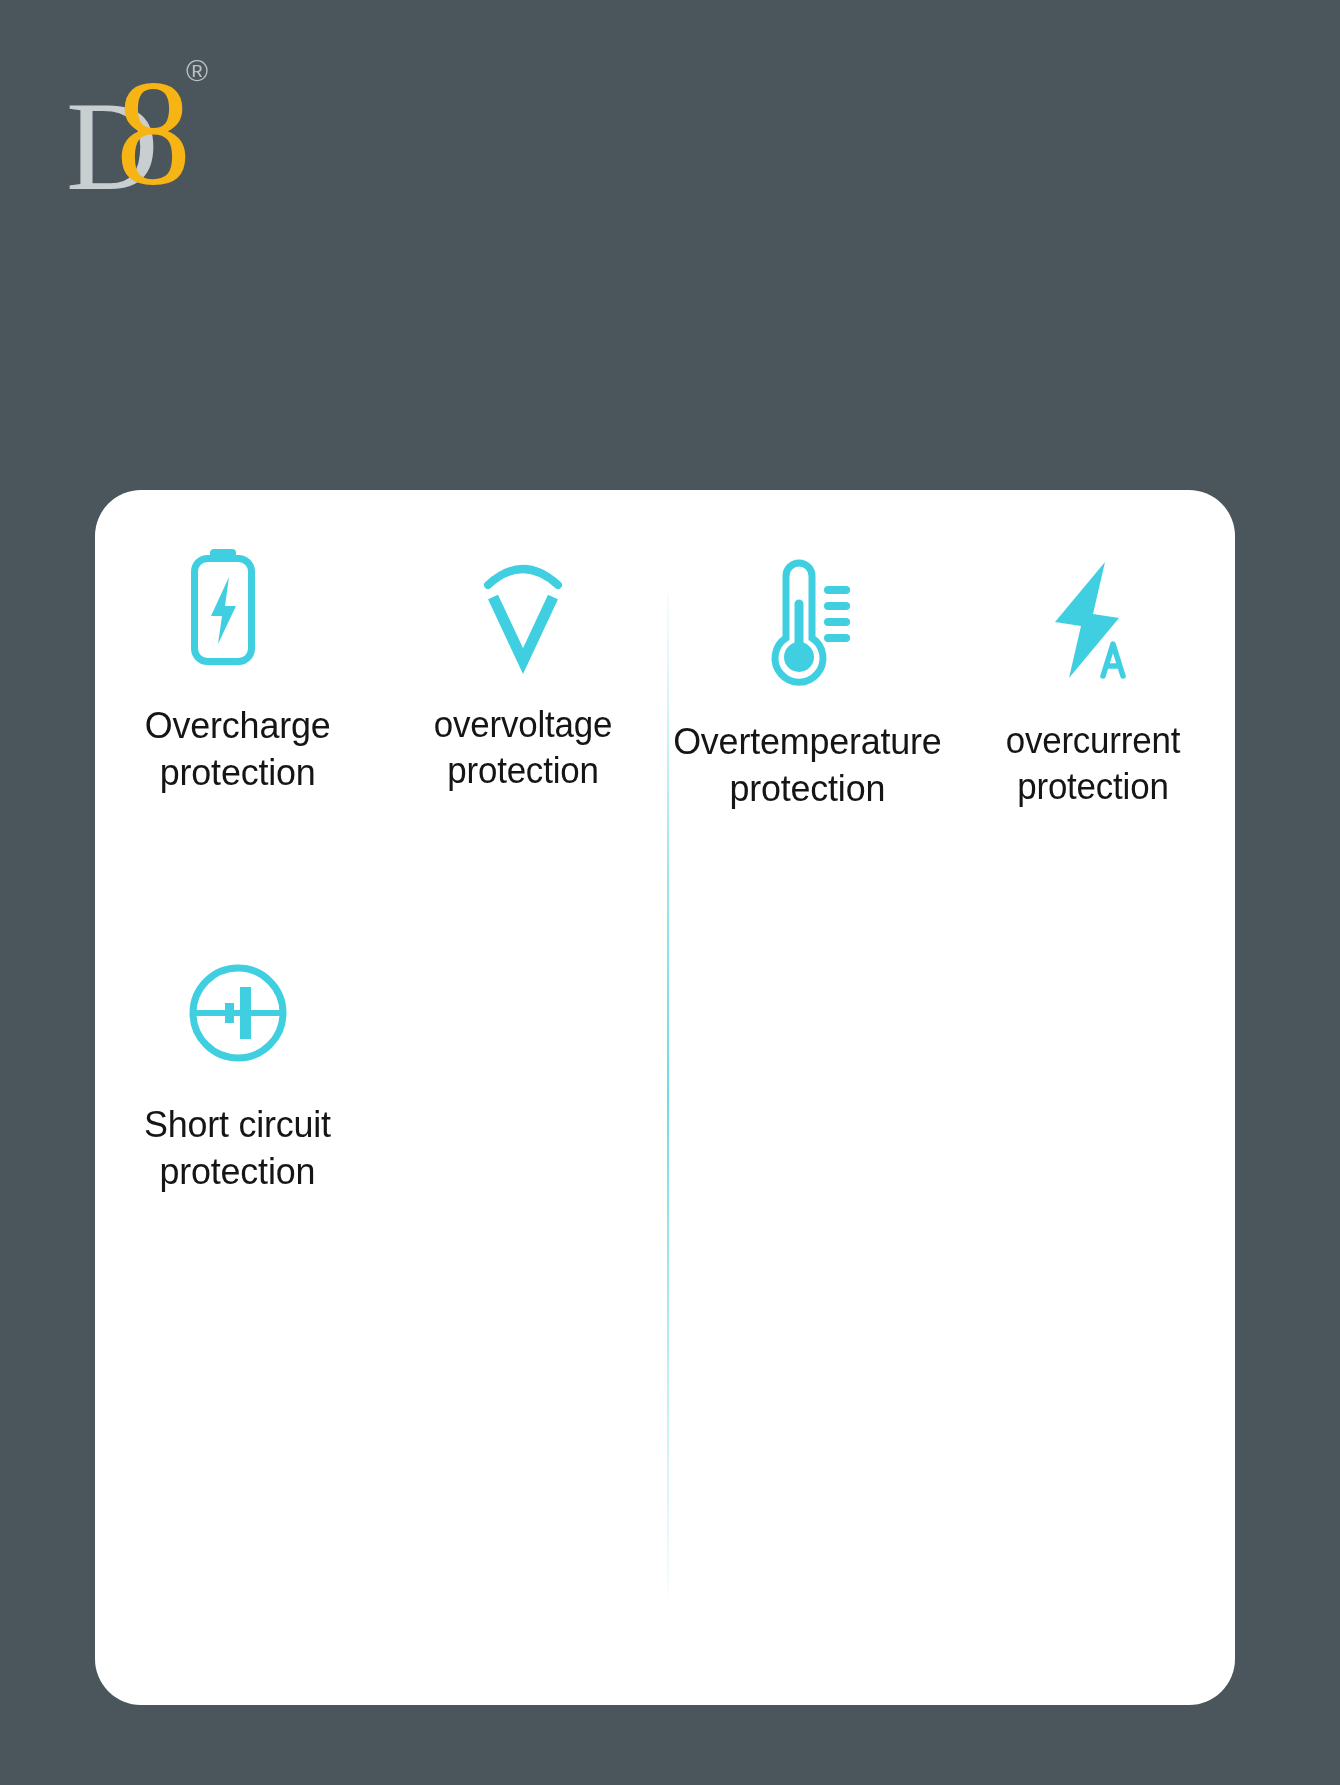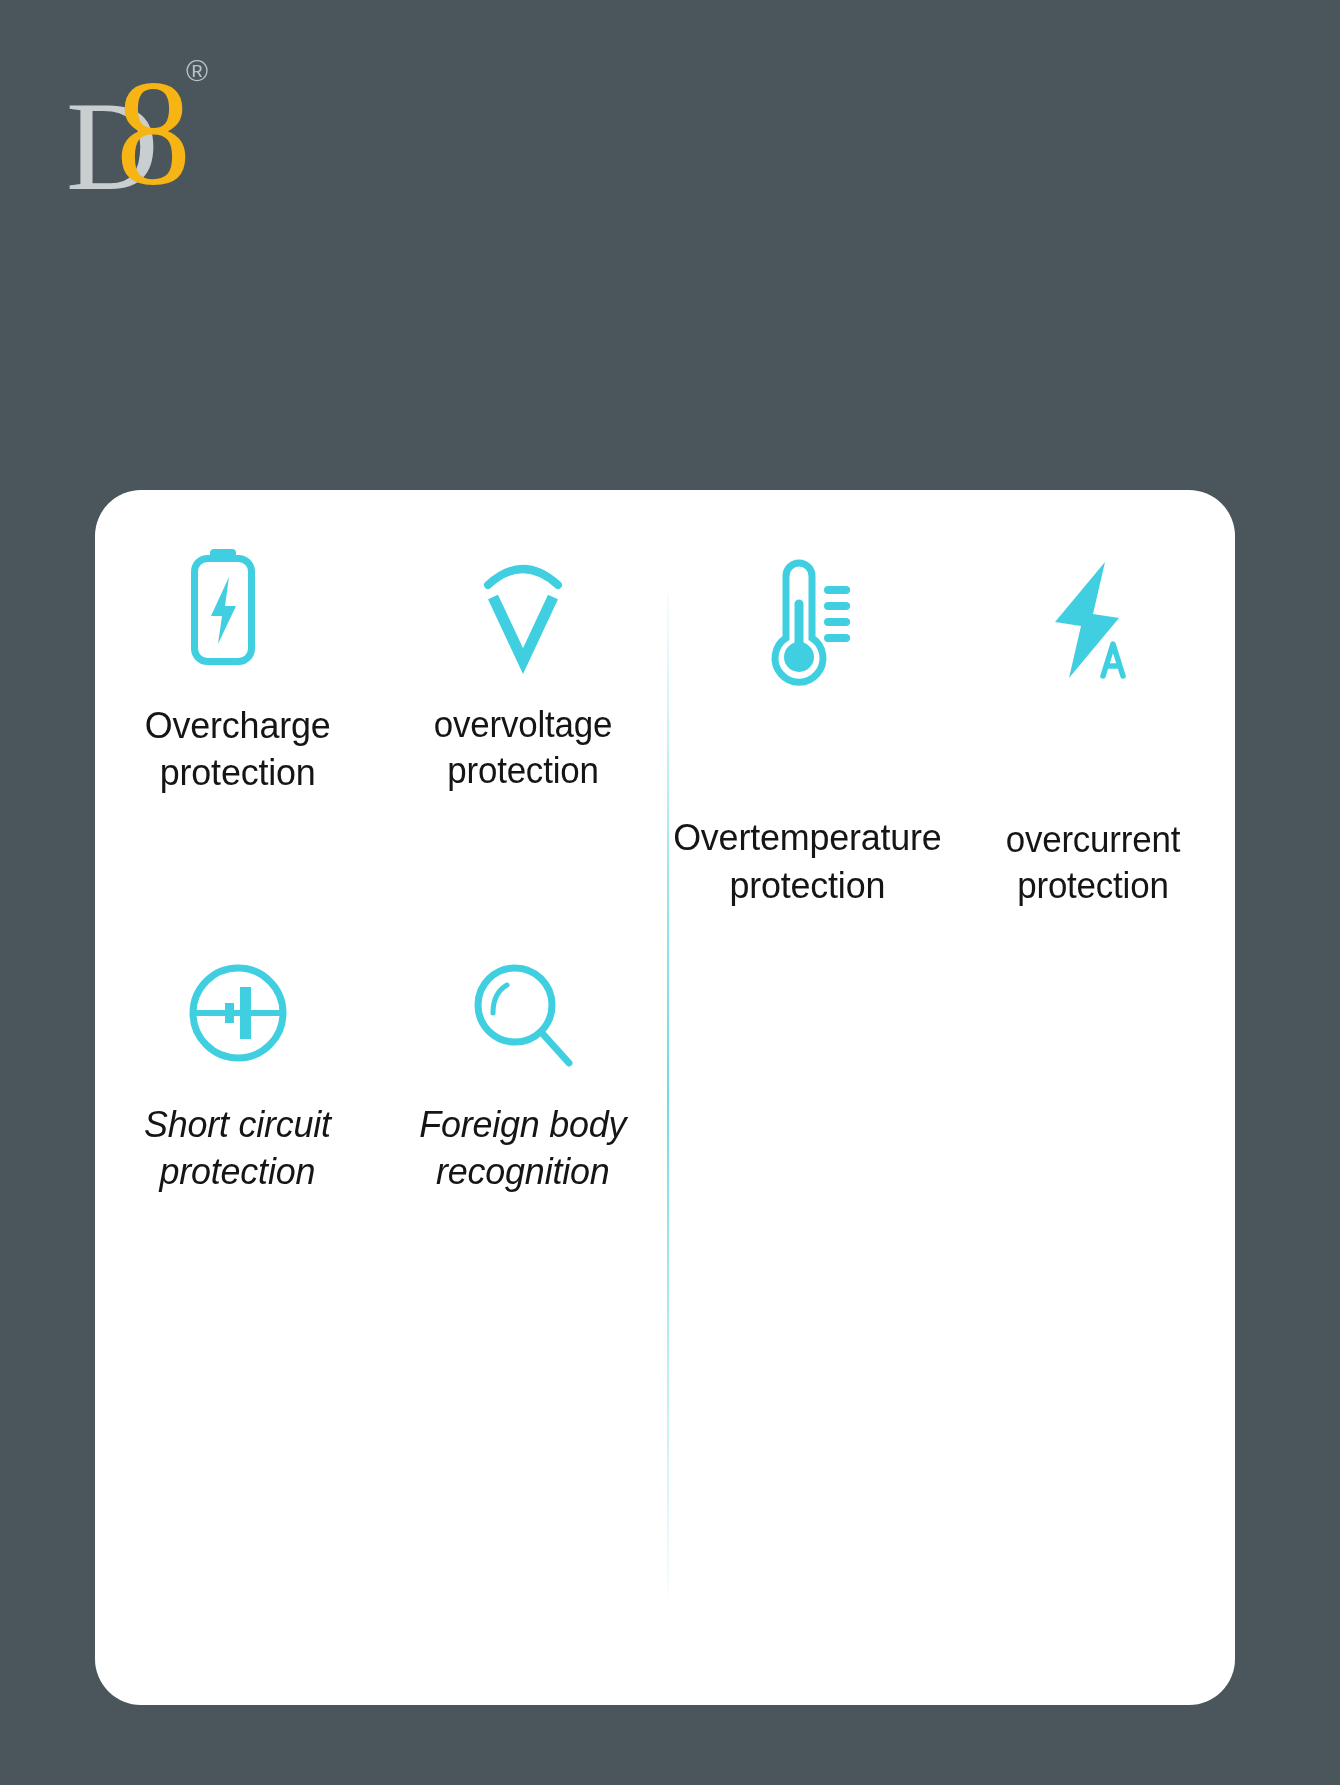--- a/index.html
+++ b/index.html
@@ -92,22 +92,22 @@
     letter-spacing:-.2px;
     transform:scaleX(.97);
     white-space:pre-line;
   }
   .label.lower{font-size:36px;}
 
   
   .r1 .icon-wrap{margin-bottom:22px;}
   .r2 .icon-wrap{margin-bottom:26px;}
   .r3 .icon-wrap{margin-bottom:18px;}
-  .r2{padding-top:26px;justify-content:space-between;}
-  .r3{padding-top:34px;font-style:italic;}
+  .r2{padding-top:26px;}
+  .r3{padding-top:34px;}
 </style>
 </head>
 <body>
 
 <div class="page">
 
   <div class="logo">
     <span class="logo-d">D</span>
     <span class="logo-8">8</span>
     <span class="logo-r">®</span>
@@ -175,27 +175,16 @@
             <circle cx="60" cy="60" r="45" stroke="#3fcfe0" stroke-width="7" fill="none"></circle>
             <path d="M16 60 H104" stroke="#3fcfe0" stroke-width="6"></path>
             <rect x="47" y="50" width="9" height="20" fill="#3fcfe0"></rect>
             <rect x="62" y="34" width="11" height="52" fill="#3fcfe0"></rect>
           </svg>
         </div>
         <div class="label">Short circuit
 protection</div>
       </div>
 
-      <div class="cell r3">
-        <div class="icon-wrap">
-          <svg width="120" height="125" viewBox="0 0 120 125" fill="none">
-            <circle cx="52" cy="54" r="37" stroke="#3fcfe0" stroke-width="7" fill="none"></circle>
-            <path d="M79 82 L106 112" stroke="#3fcfe0" stroke-width="7" stroke-linecap="round"></path>
-            <path d="M30 62 Q30 42 44 34" stroke="#3fcfe0" stroke-width="5" stroke-linecap="round" fill="none"></path>
-          </svg>
-        </div>
-        <div class="label">Foreign body
-recognition</div>
-      </div>
 
     </div>
   </div>
 </div>
 
 </body></html>

